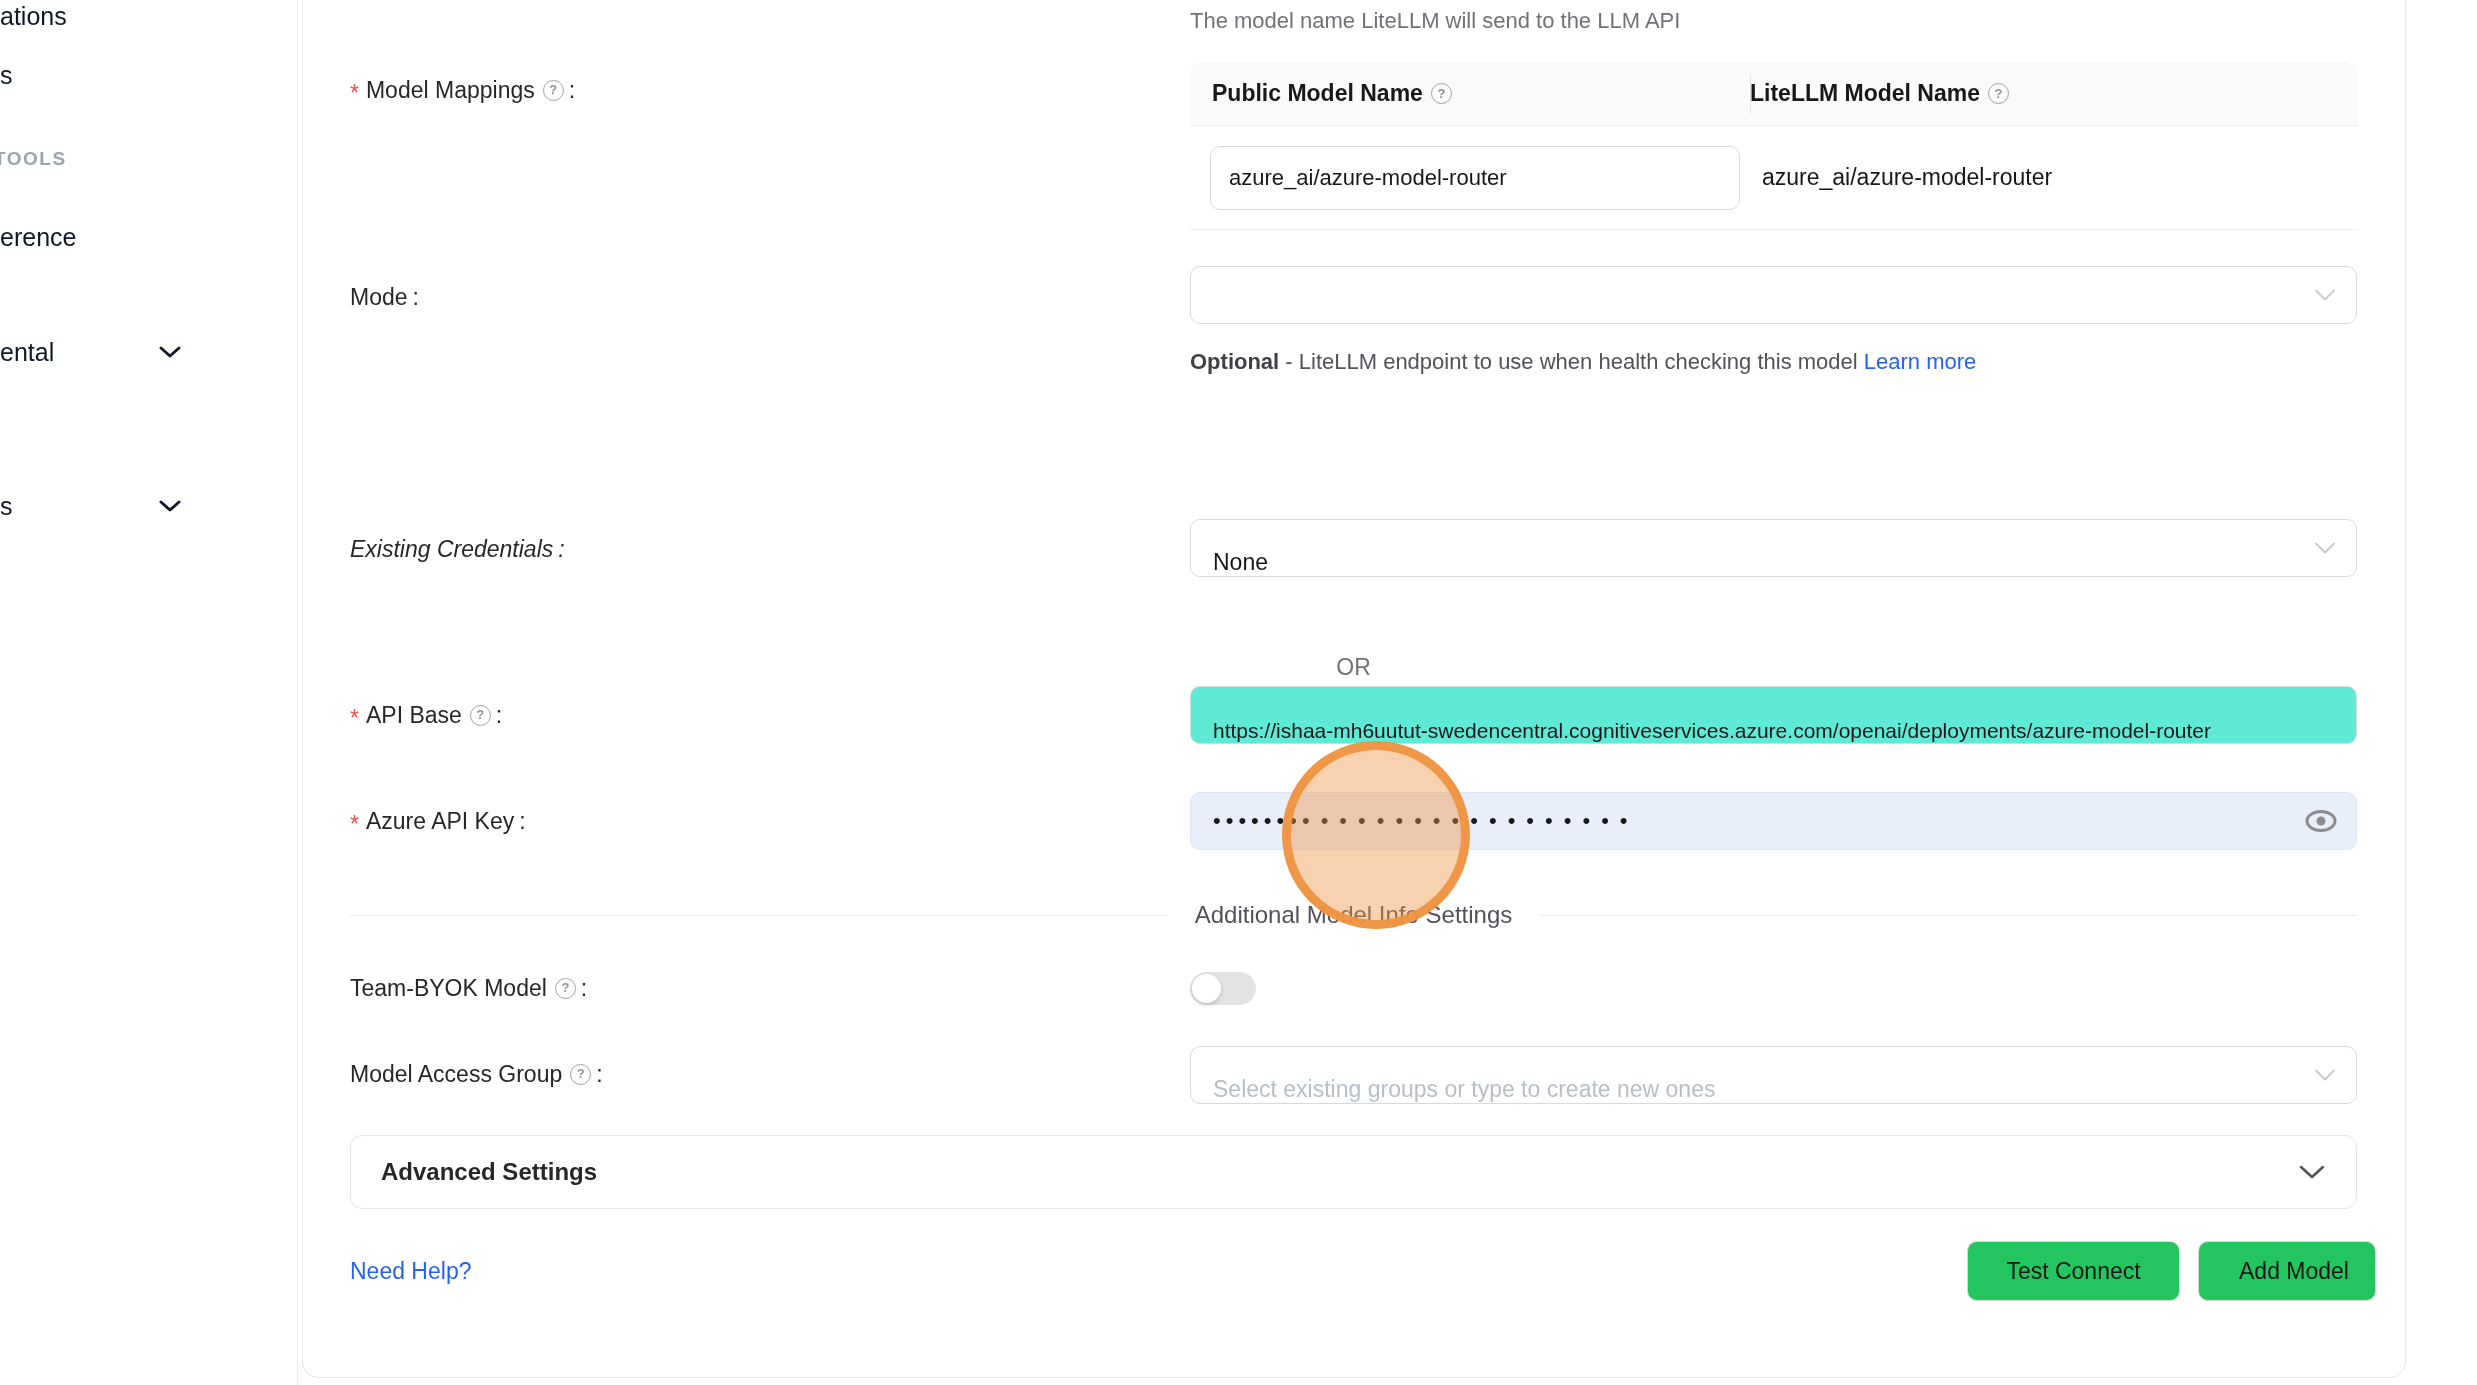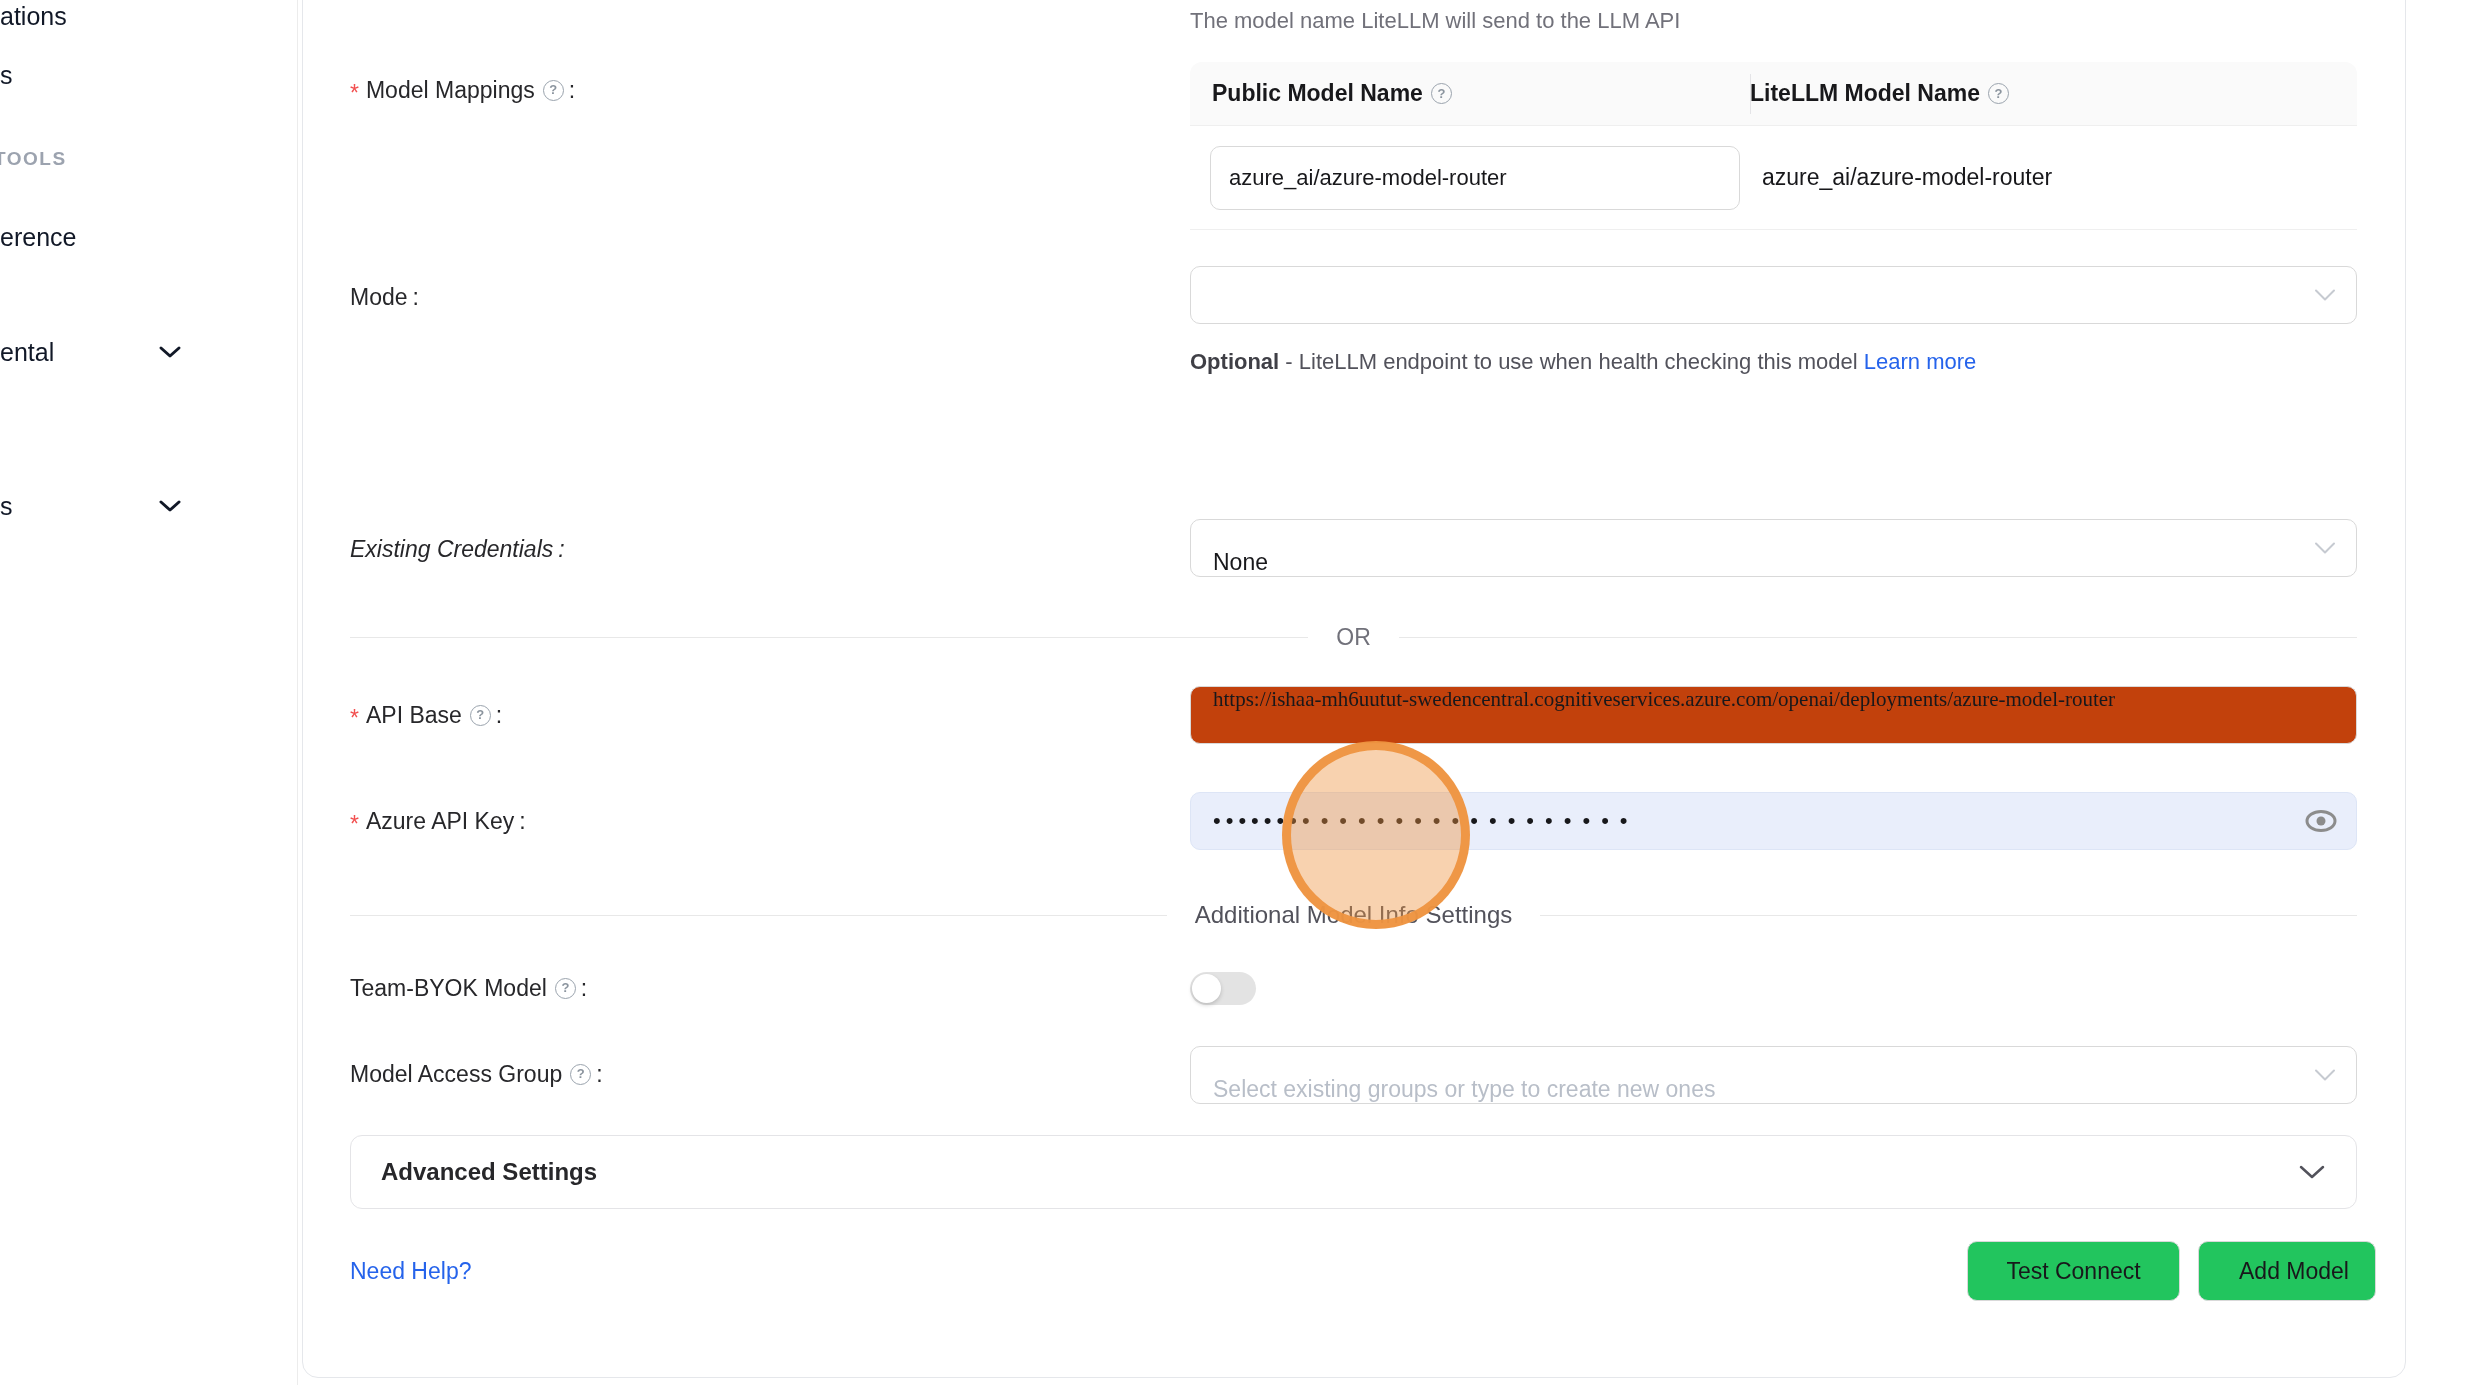--- a/index.html
+++ b/index.html
@@ -43,23 +43,23 @@
               border-radius:10px; background:#fff; display:flex; align-items:center;
               padding:0 18px; font-size:22px; color:#18181b; }
   .mm-value { padding-left:22px; font-size:23px; color:#18181b; }
 
   
   .select { position:absolute; left:1190px; width:1167px; height:58px; background:#fff;
             border:1px solid #d9d9d9; border-radius:10px; display:flex; align-items:flex-end;
             padding:0 56px 0 22px; font-size:23px; color:#18181b; z-index:3; }
   .select .chev { position:absolute; right:20px; top:50%; transform:translateY(-50%); display:flex; }
   .placeholder { color:#b8bec8; }
-  .textbox { position:absolute; left:1190px; width:1167px; height:58px; background:#c2410c;
-             border:1px solid #d9d9d9; border-radius:10px; display:flex; align-items:flex-start;
-             padding:0 22px; font-size:21px; color:#18181b; white-space:nowrap; overflow:hidden; z-index:3;font-family:Liberation Serif, serif; }
+  .textbox { position:absolute; left:1190px; width:1167px; height:58px; background:#5eead4;
+             border:1px solid #d9d9d9; border-radius:10px; display:flex; align-items:flex-end;
+             padding:0 22px; font-size:21px; color:#18181b; white-space:nowrap; overflow:hidden; z-index:3; }
 
   .help-block { position:absolute; left:1190px; top:342px; width:840px; font-size:22px;
                 line-height:40px; color:#52525b; z-index:3; }
   .help-block b { color:#3f3f46; }
   .link { color:#2563eb; cursor:pointer; }
 
   .note { position:absolute; left:350px; top:456px; font-size:23px; color:#3f3f46; z-index:3; }
 
   .divider { position:absolute; left:350px; width:2007px; display:flex; align-items:center; z-index:3; }
   .divider .line { flex:1; height:1px; background:#e8e8e8; }
@@ -190,21 +190,21 @@
   </div>
   <div class="select" style="top:519px;">
     <span>None</span>
     <span class="chev">
       <svg width="22" height="13" viewBox="0 0 22 13">
           <path d="M2 2 L11 11 L20 2" fill="none" stroke="#c6cad1" stroke-width="2" stroke-linecap="round" stroke-linejoin="round"></path>
         </svg>
     </span>
   </div>
 
-  <div class="divider" style="top:622px; height:30px;">
+  <div class="divider" style="top:652px; height:30px;flex-direction:column;">
     <div class="line"></div>
     <div class="txt">OR</div>
     <div class="line"></div>
   </div>
 
   <div class="label-row" style="top:701px;">
     <span class="req">*</span>
     <span>API Base</span>
     <span class="qicon">?</span>
     <span class="colon">:</span>

